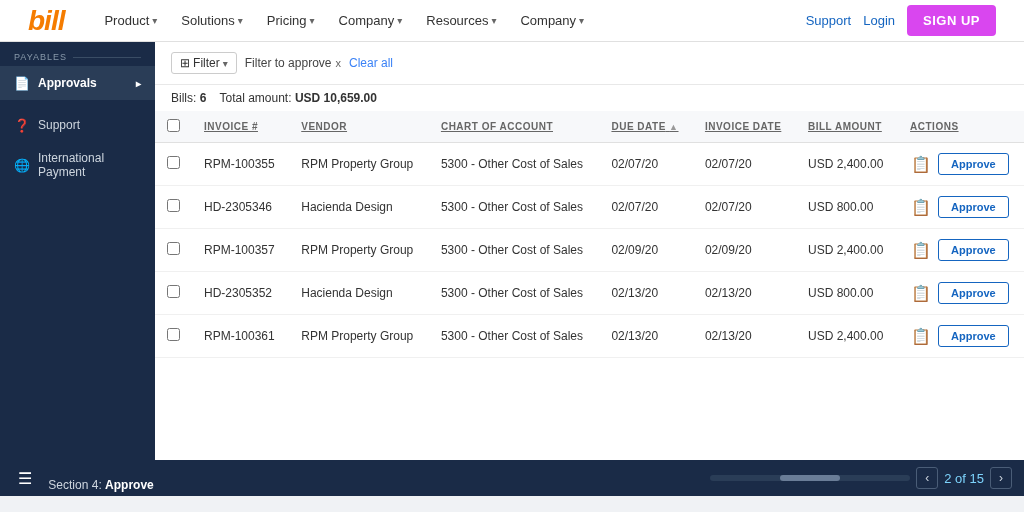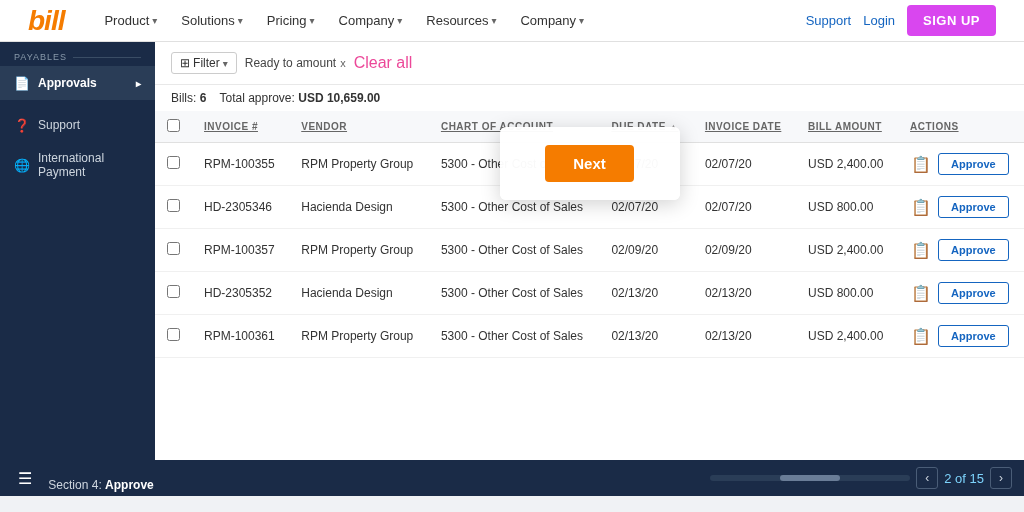--- a/index.html
+++ b/index.html
@@ -147,21 +147,21 @@
       color: #333;
     }
     .filter-tag {
       display: flex;
       align-items: center;
       gap: 4px;
       font-size: 12px;
       color: #444;
     }
     .filter-tag .close { cursor: pointer; color: #666; font-size: 11px; }
-    .clear-all { color: #ec4899; font-size: 16px; cursor: pointer; text-decoration: none; }
+    .clear-all { color: #3b82f6; font-size: 12px; cursor: pointer; text-decoration: none; }
 
     
     .summary-row {
       padding: 6px 16px 6px;
       font-size: 12px;
       color: #333;
     }
     .summary-row strong { font-weight: 600; }
 
     
@@ -378,31 +378,31 @@
 
   <div class="content">
 
     <div class="filter-bar">
       <button class="filter-btn">
         <span>⊞</span>
         <span>Filter</span>
         <span class="nav-chevron">▾</span>
       </button>
       <div class="filter-tag">
-        <span>Ready to amount</span>
+        <span>Filter to approve</span>
         <span class="close">x</span>
       </div>
       <a class="clear-all">Clear all</a>
     </div>
 
     <div class="summary-row">
       <span>Bills:</span>
       <strong>6</strong>
       &nbsp;&nbsp;
-      <span>Total approve:</span>
+      <span>Total amount:</span>
       <strong>USD 10,659.00</strong>
     </div>
 
     <div class="table-container">
       <table>
         <thead>
           <tr>
             <th class="checkbox-cell">
               <input type="checkbox" style="">
             </th>
@@ -498,23 +498,20 @@
       <div class="actions-cell">
         <span class="doc-icon">📋</span>
         <button class="approve-btn">Approve</button>
       </div>
     </td>
   </tr>
           </tbody>
       </table>
     </div>
 
-    <div class="next-popup">
-      <button class="next-btn">Next</button>
-    </div>
   </div>
 </div>
 
 <div class="bottom-bar">
   <button class="hamburger-btn">☰</button>
   <span class="section-label">
     <span>Section 4:</span>
     <strong>Approve</strong>
   </span>
   <div class="pagination-bar">

